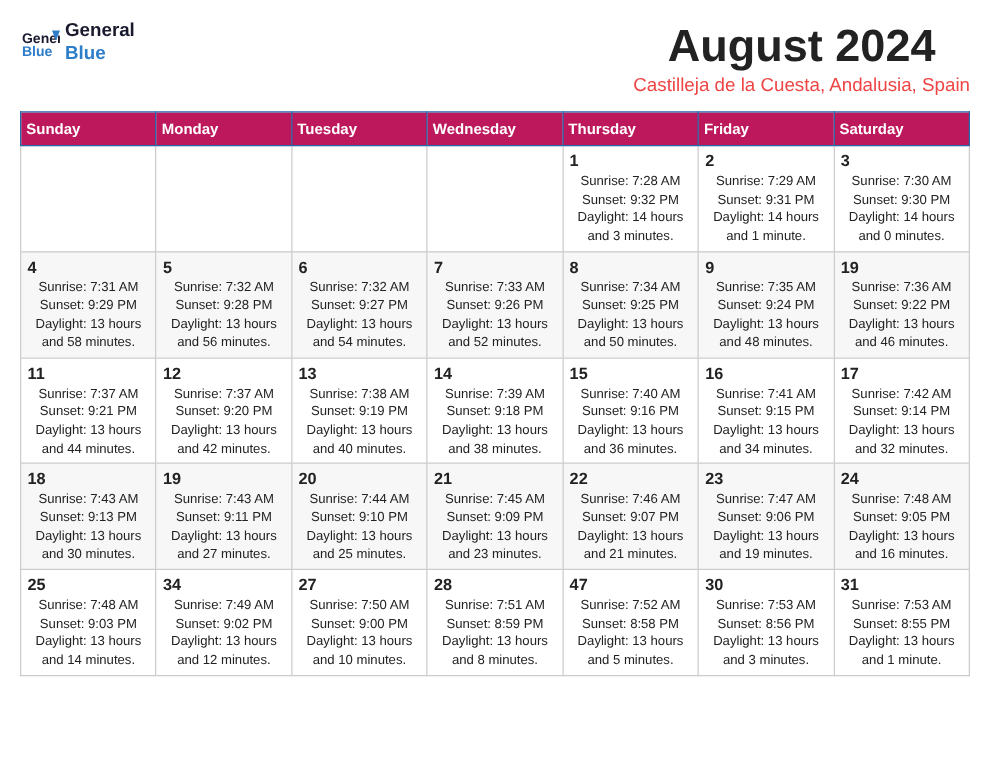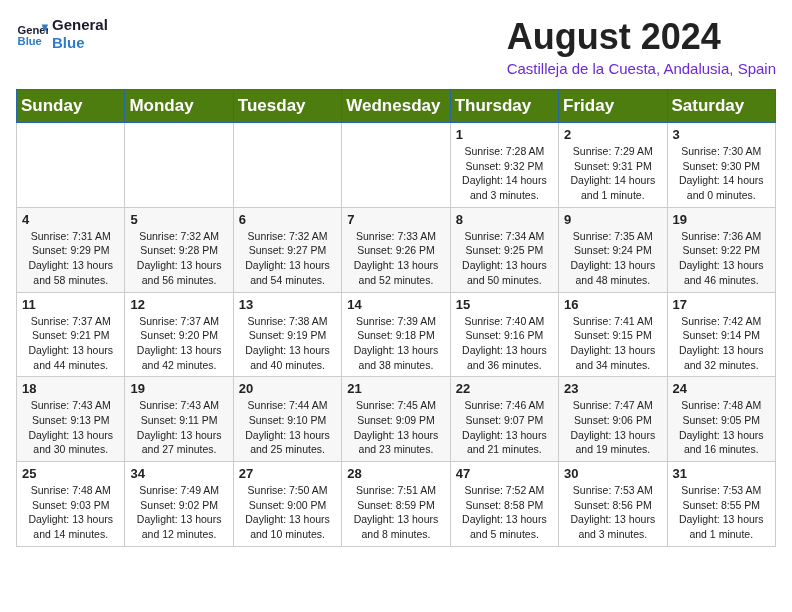--- a/index.html
+++ b/index.html
@@ -19,43 +19,43 @@
     .logo {
       display: flex;
       align-items: center;
       gap: 4px;
     }
     .logo-icon {
       width: 32px;
       height: 32px;
     }
     .title-block {
-      text-align: left;
+      text-align: center;
     }
     .month-year {
       font-size: 36px;
       font-weight: bold;
       color: #222;
     }
     .location {
       font-size: 15px;
-      color: #6d28d9;
+      color: #ef4444;
       margin-top: 2px;
     }
     .calendar {
       width: 100%;
       border-collapse: collapse;
       font-size: 11px;
     }
     .calendar thead th {
-      background: #4d7c0f;
+      background: #be185d;
       color: #fff;
       padding: 6px 4px;
       text-align: left;
-      font-size: 17px;
+      font-size: 12px;
       font-weight: bold;
       border: 1px solid #2568a8;
     }
     .calendar tbody td {
       border: 1px solid #ccc;
       vertical-align: top;
       padding: 4px 5px;
       width: 108px;
       min-height: 80px;
       background: #fff;

